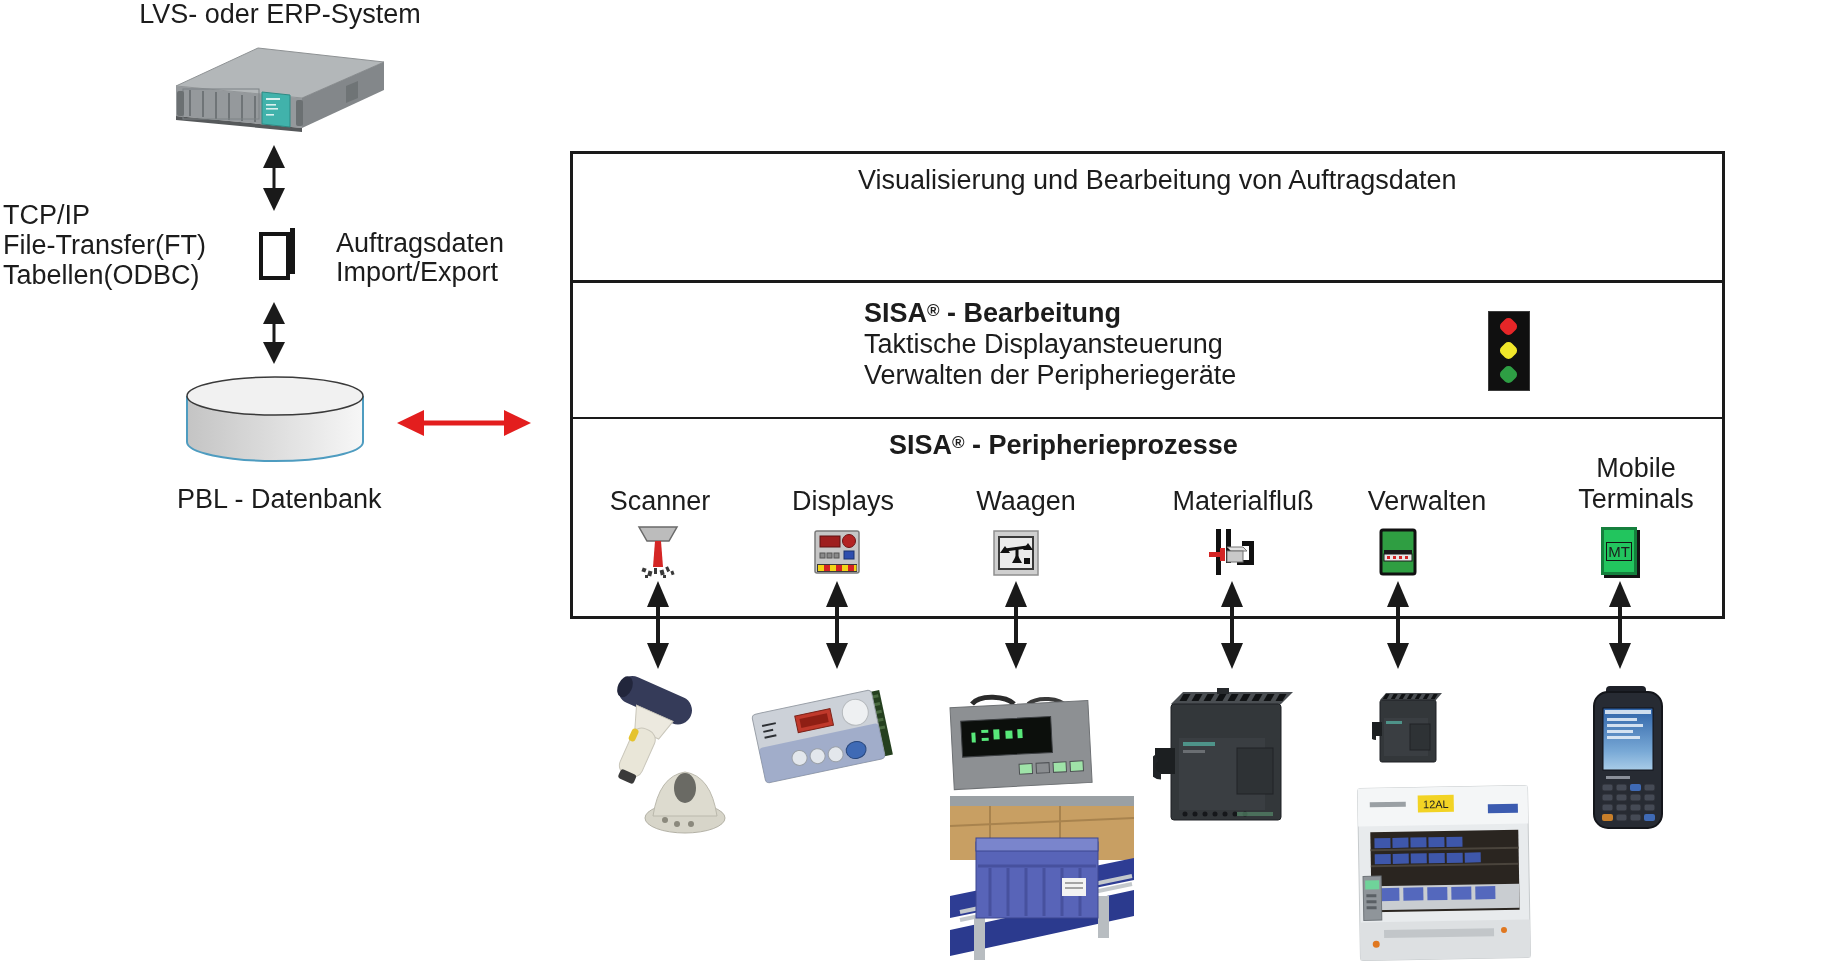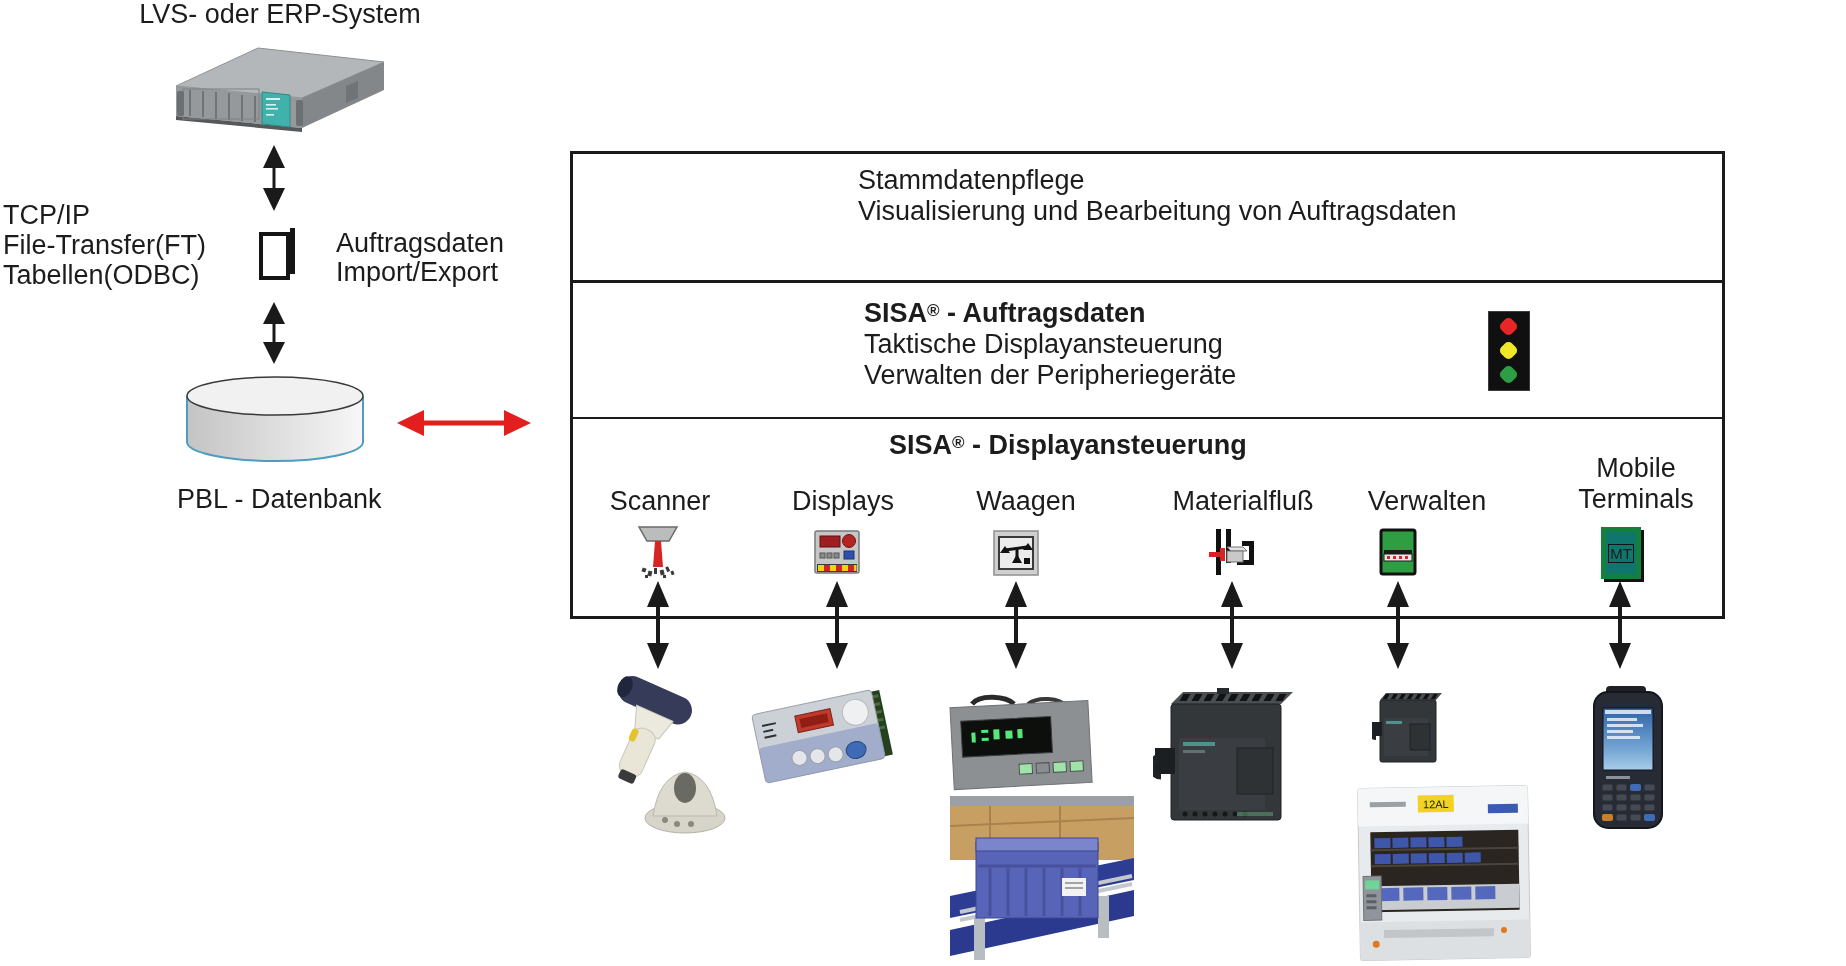--- a/index.html
+++ b/index.html
@@ -14,21 +14,21 @@
   .divider{position:absolute;left:572px;width:1151px;background:#1a1a1a;}
   
   .doc-icon{position:absolute;left:259px;top:232px;width:23px;height:40px;background:#fff;border:4px solid #151515;}
   .doc-icon::after{content:"";position:absolute;right:-9px;top:-8px;width:5px;height:46px;background:#151515;}
   
   .traffic{position:absolute;left:1488px;top:311px;width:40px;height:78px;background:#101010;border:1px solid #3c3c3c;}
   .lamp{position:absolute;left:12px;width:15px;height:15px;transform:rotate(45deg);border-radius:5px;}
   
   .col-label{position:absolute;width:220px;text-align:center;font-size:27px;line-height:31px;}
   
-  .mt-icon{position:absolute;left:1601px;top:527px;width:30px;height:42px;background:#0f766e;border:5px solid #15803d;
+  .mt-icon{position:absolute;left:1601px;top:527px;width:30px;height:42px;background:#22c55e;border:3px solid #15803d;
            box-shadow:3px 3px 0 0 #131313;display:flex;align-items:center;justify-content:center;}
   .mt-icon span{font-size:15px;border:1.5px solid #131313;padding:0 1px;line-height:17px;}
   .small{font-size:10px;}
 </style>
 </head>
 <body>
 
 <div class="canvas">
 
   <div class="abs txt" style="left:115px;top:0;width:330px;text-align:center;">LVS- oder ERP-System</div>
@@ -97,37 +97,36 @@
     <line x1="22" y1="18" x2="112" y2="18" stroke="#e31e1e" stroke-width="5"></line>
     <polygon points="0,18 27,5 27,31" fill="#e31e1e"></polygon>
     <polygon points="134,18 107,5 107,31" fill="#e31e1e"></polygon>
   </svg>
 
   <div class="sisa-box"></div>
   <div class="divider" style="top:280px;height:3px;"></div>
   <div class="divider" style="top:417px;height:2px;"></div>
 
   <div class="abs" style="left:858px;top:165px;">
-    <div class="txt" style="line-height:31px;">Stammdatenpflege</div>
     <div class="txt" style="line-height:31px;">Visualisierung und Bearbeitung von Auftragsdaten</div>
   </div>
 
   <div class="abs" style="left:864px;top:295px;">
-    <div class="txt bold" style="line-height:31px;"><span>SISA</span><sup class="reg">®</sup><span> -  Auftragsdaten</span></div>
+    <div class="txt bold" style="line-height:31px;"><span>SISA</span><sup class="reg">®</sup><span> -  Bearbeitung</span></div>
     <div class="txt" style="line-height:31px;">Taktische Displayansteuerung</div>
     <div class="txt" style="line-height:31px;">Verwalten der Peripheriegeräte</div>
   </div>
 
   <div class="traffic">
     <div class="lamp" style="top:7px;background:#e62628;"></div>
     <div class="lamp" style="top:31px;background:#f0e62a;"></div>
     <div class="lamp" style="top:55px;background:#2e9e44;"></div>
   </div>
 
-  <div class="abs txt bold" style="left:889px;top:428px;"><span>SISA</span><sup class="reg">®</sup><span> -  Displayansteuerung</span></div>
+  <div class="abs txt bold" style="left:889px;top:428px;"><span>SISA</span><sup class="reg">®</sup><span> -  Peripherieprozesse</span></div>
 
   <div class="col-label" style="left:550px;top:486px;text-align:center;">Scanner</div>
   <div class="col-label" style="left:733px;top:486px;">Displays</div>
   <div class="col-label" style="left:916px;top:486px;">Waagen</div>
   <div class="col-label" style="left:1133px;top:486px;">Materialfluß</div>
   <div class="col-label" style="left:1317px;top:486px;">Verwalten</div>
   <div class="col-label" style="left:1526px;top:453px;">
     <div>Mobile</div>
     <div>Terminals</div>
   </div>

